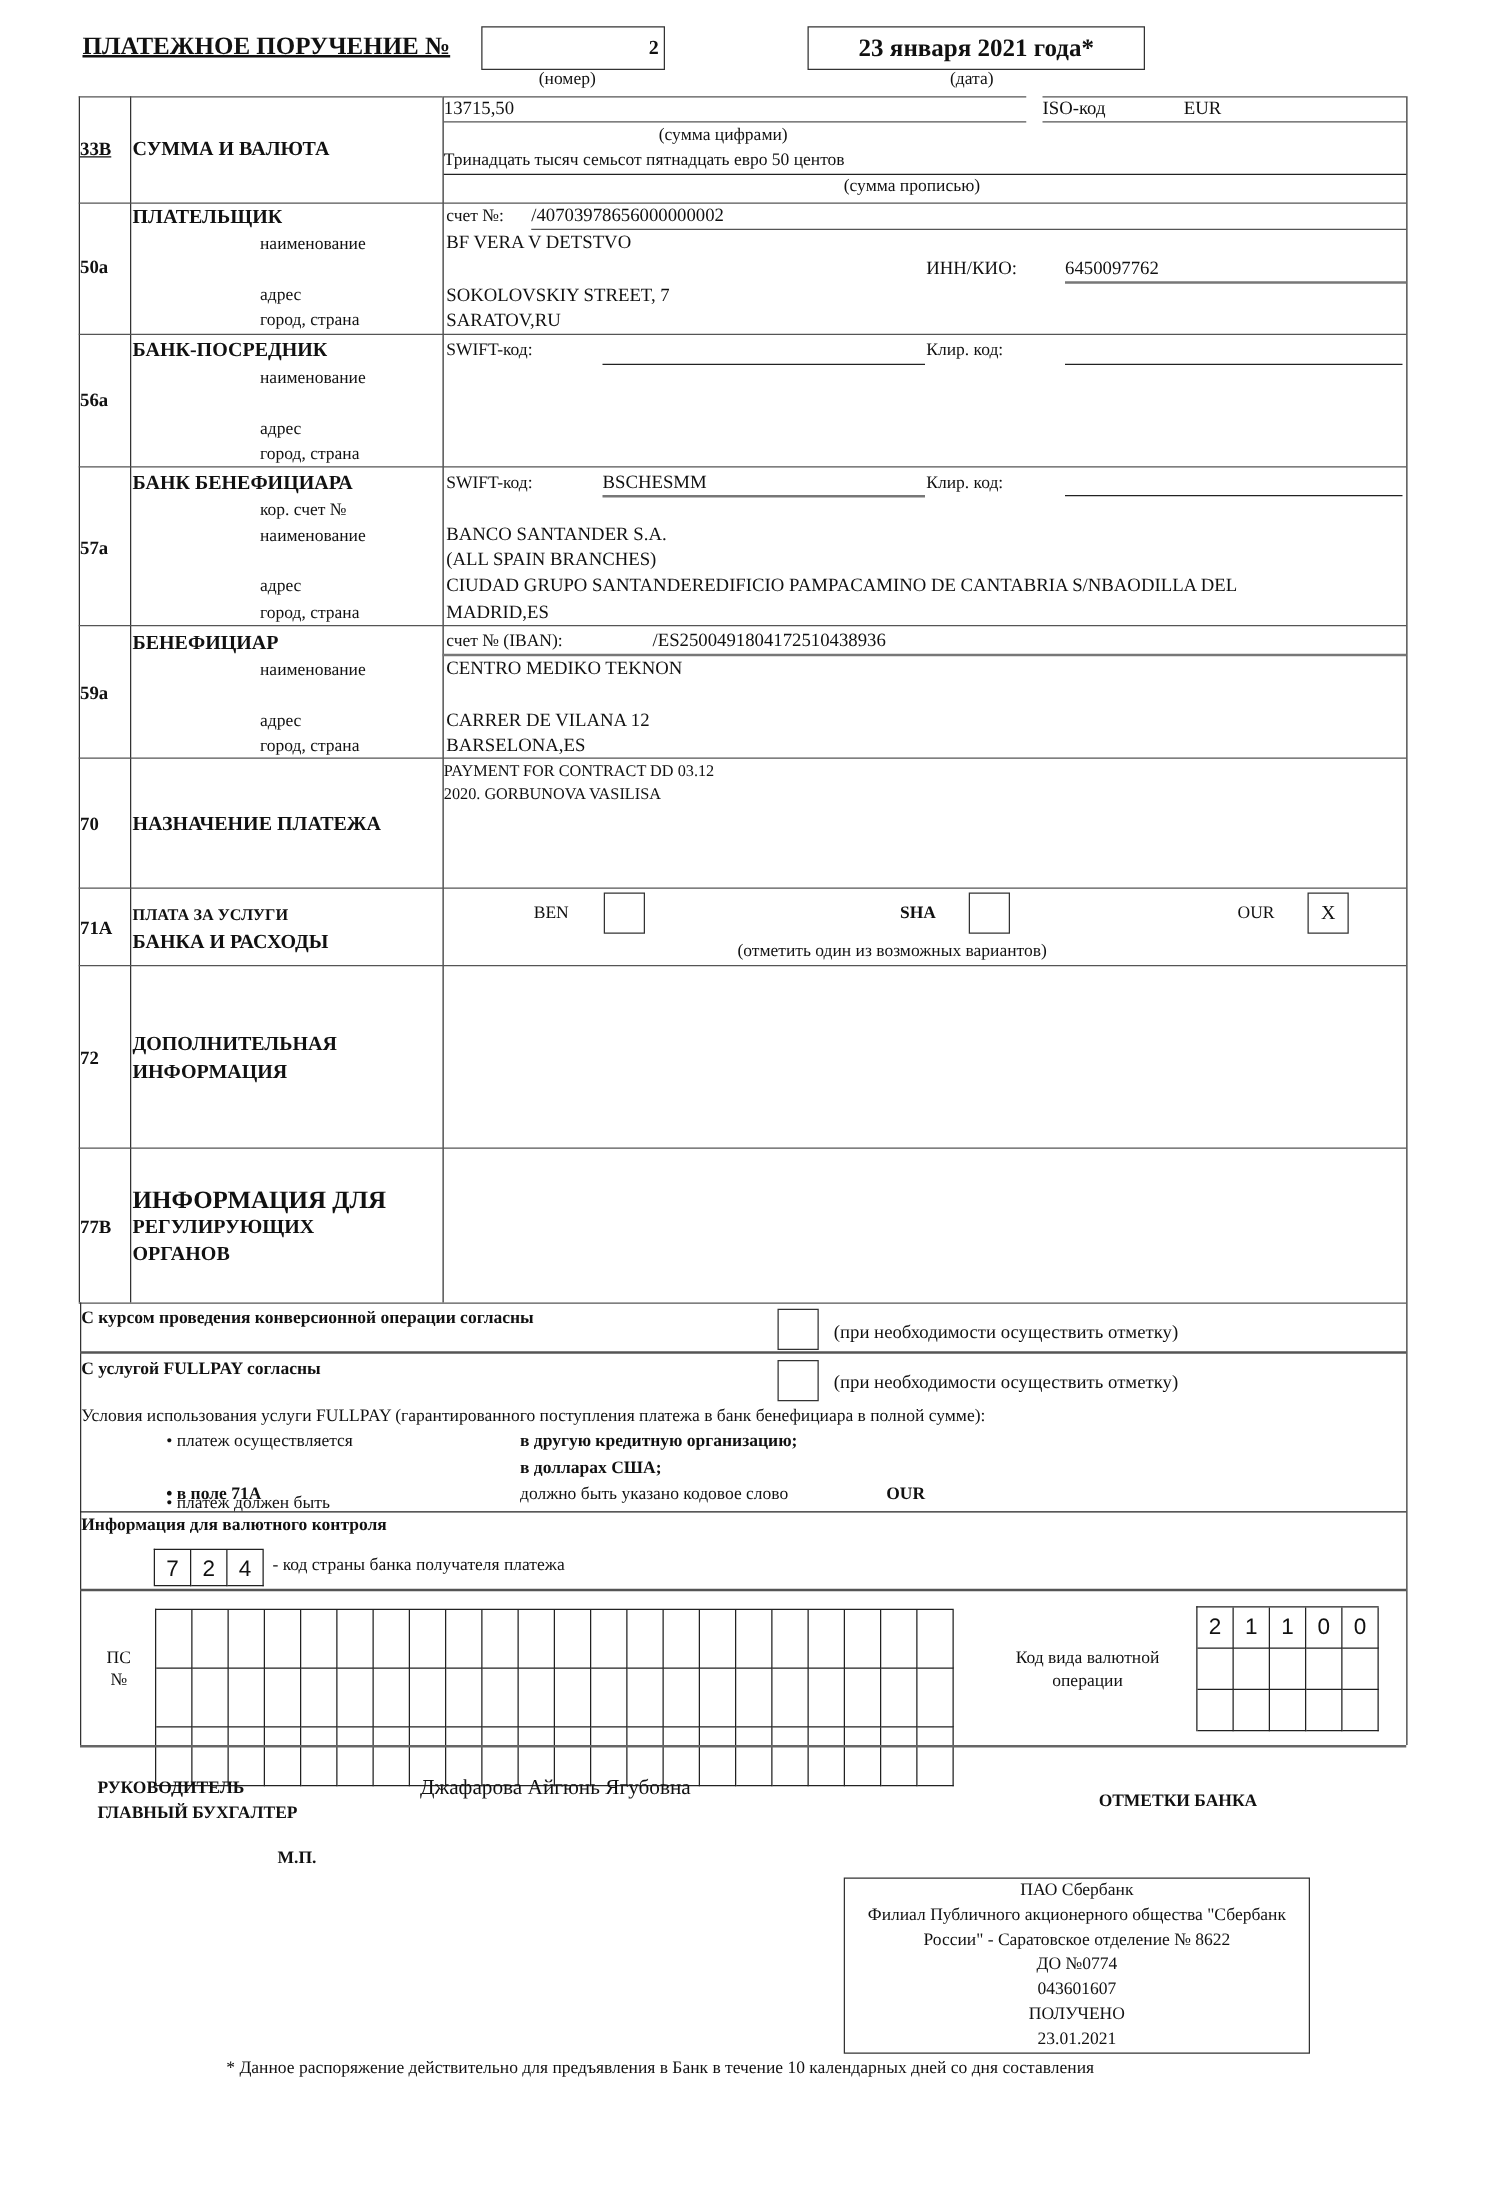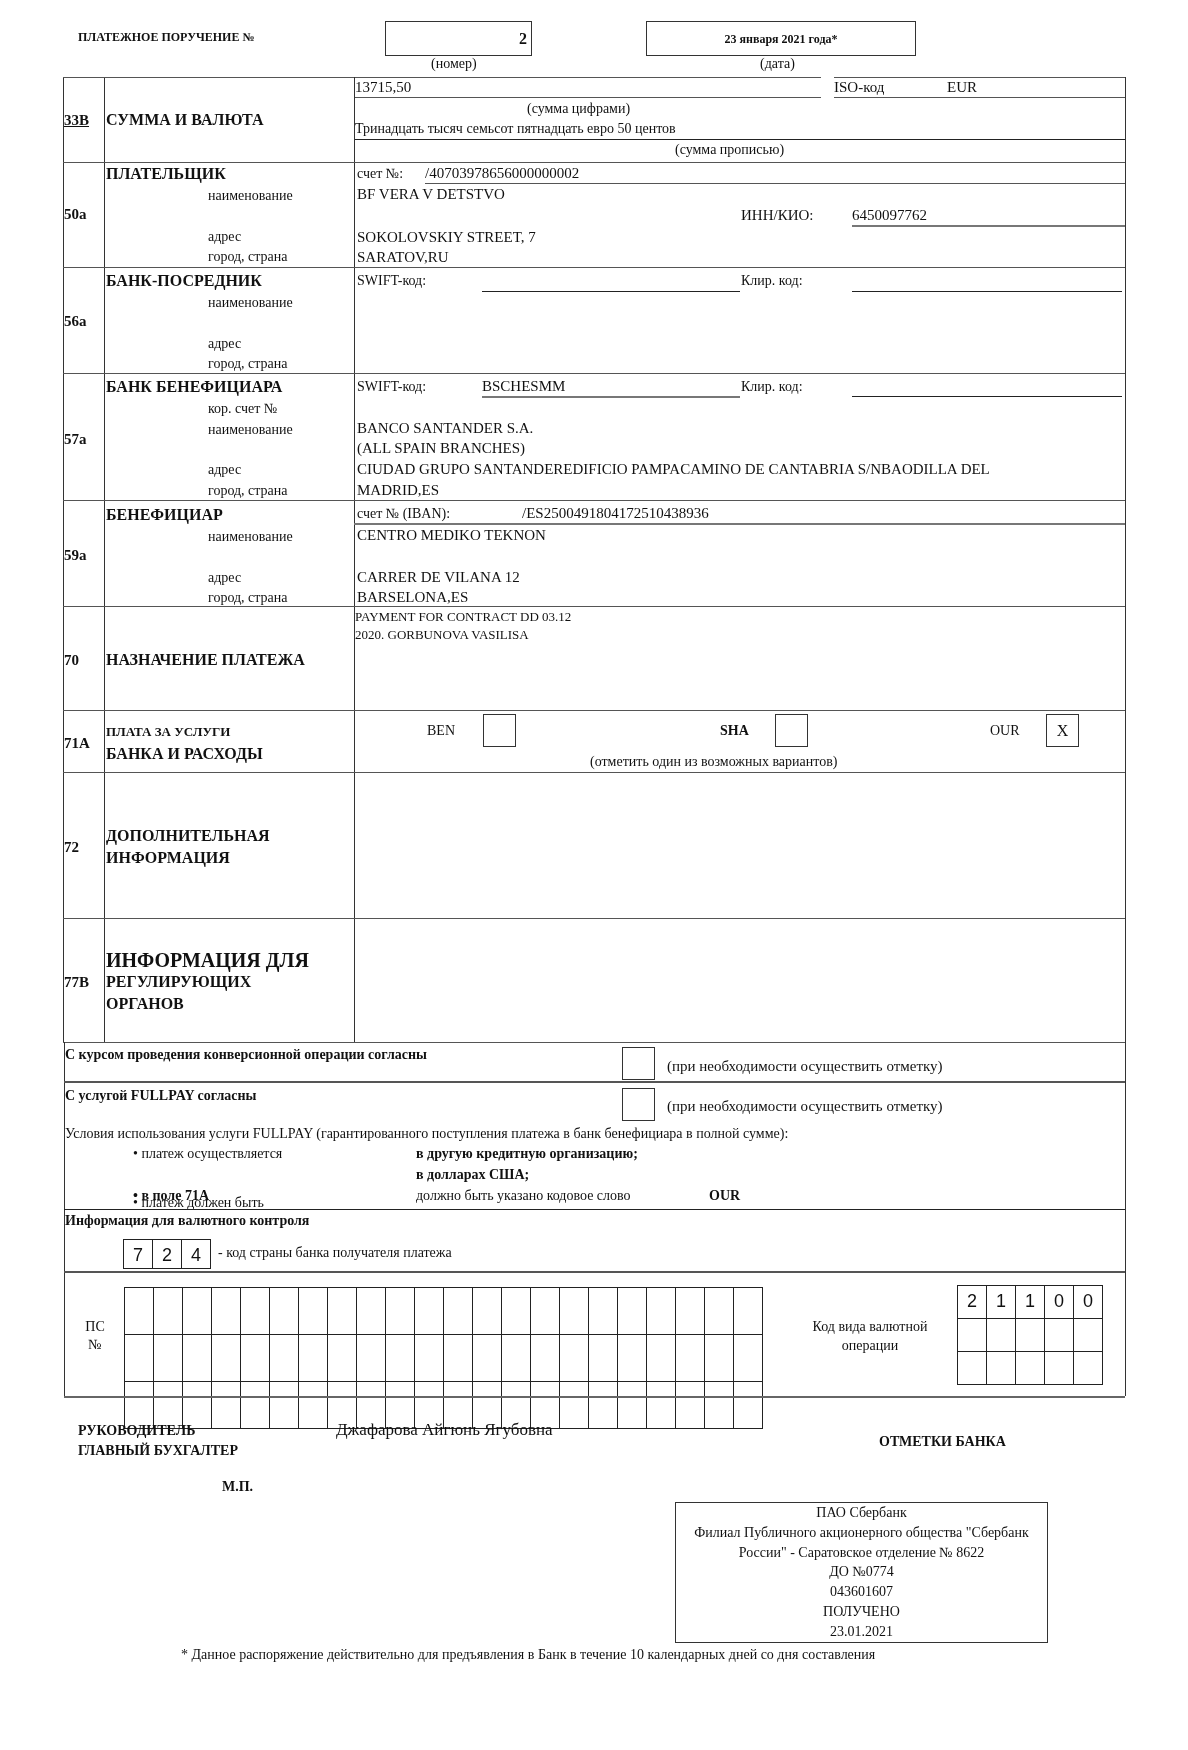--- a/index.html
+++ b/index.html
@@ -17,27 +17,27 @@
         text-align:center; line-height:31px; font-size:16px; }
   .grid { position:absolute; display:grid; border-top:1px solid #222; border-left:1px solid #222; }
   .grid > div { border-right:1px solid #222; border-bottom:1px solid #222; box-sizing:border-box;
                 font-family:"Liberation Sans", "DejaVu Sans", sans-serif; font-size:18px;
                 text-align:center; line-height:30px; }
   .center { text-align:center; }
 </style>
 </head>
 <body>
 
-<div class="t b" style="left:78px;top:28px;font-size:12px;">ПЛАТЕЖНОЕ ПОРУЧЕНИЕ №</div>
+<div class="t b" style="left:66px;top:28px;font-size:20px;text-decoration:underline;">ПЛАТЕЖНОЕ ПОРУЧЕНИЕ №</div>
 <div class="box" style="left:385px;top:21px;width:147px;height:35px;">
   <div class="t b" style="right:4px;top:8px;font-size:16px;">2</div>
 </div>
 <div class="t sm" style="left:431px;top:55px;">(номер)</div>
 <div class="box" style="left:646px;top:21px;width:270px;height:35px;">
-  <div class="t b center" style="left:0;right:0;top:8px;font-size:12px;">23 января 2021 года*</div>
+  <div class="t b center" style="left:0;right:0;top:8px;font-size:20px;">23 января 2021 года*</div>
 </div>
 <div class="t sm" style="left:760px;top:55px;">(дата)</div>
 
 <div class="vline" style="left:63px;top:77px;height:965px;"></div>
 <div class="vline" style="left:104px;top:77px;height:965px;"></div>
 <div class="vline" style="left:354px;top:77px;height:965px;"></div>
 <div class="vline" style="left:1125px;top:77px;height:1319px;"></div>
 <div class="hline" style="left:63px;width:291px;top:77px;"></div>
 <div class="hline" style="left:63px;width:1062px;top:162px;"></div>
 <div class="hline" style="left:63px;width:1062px;top:267px;"></div>

